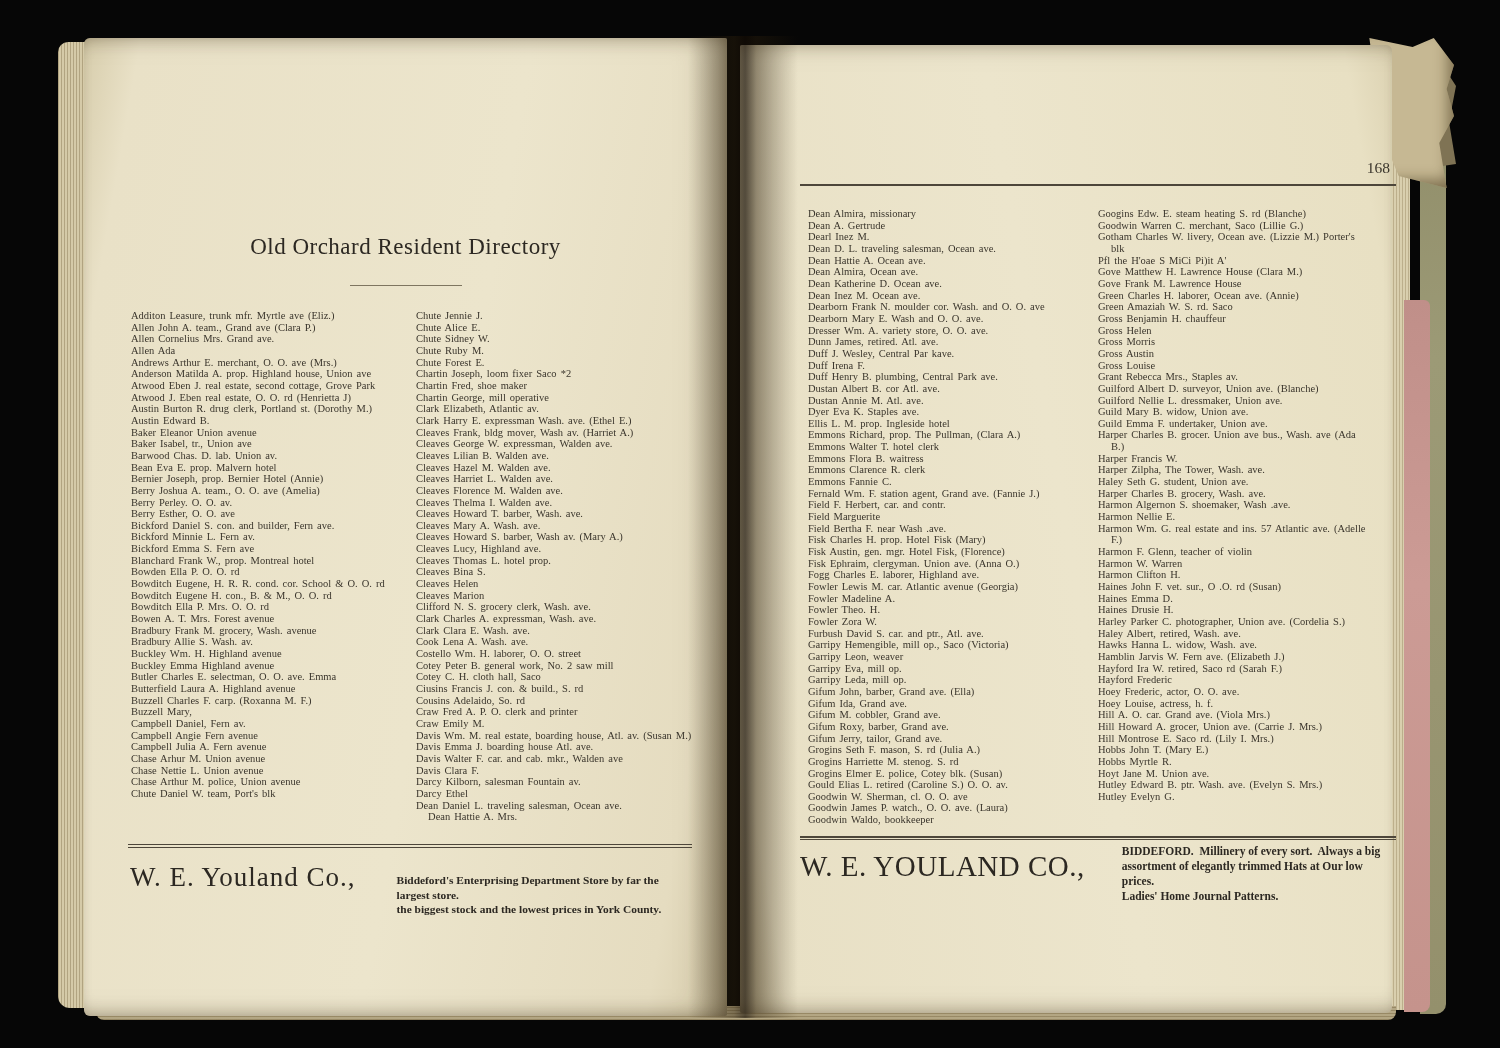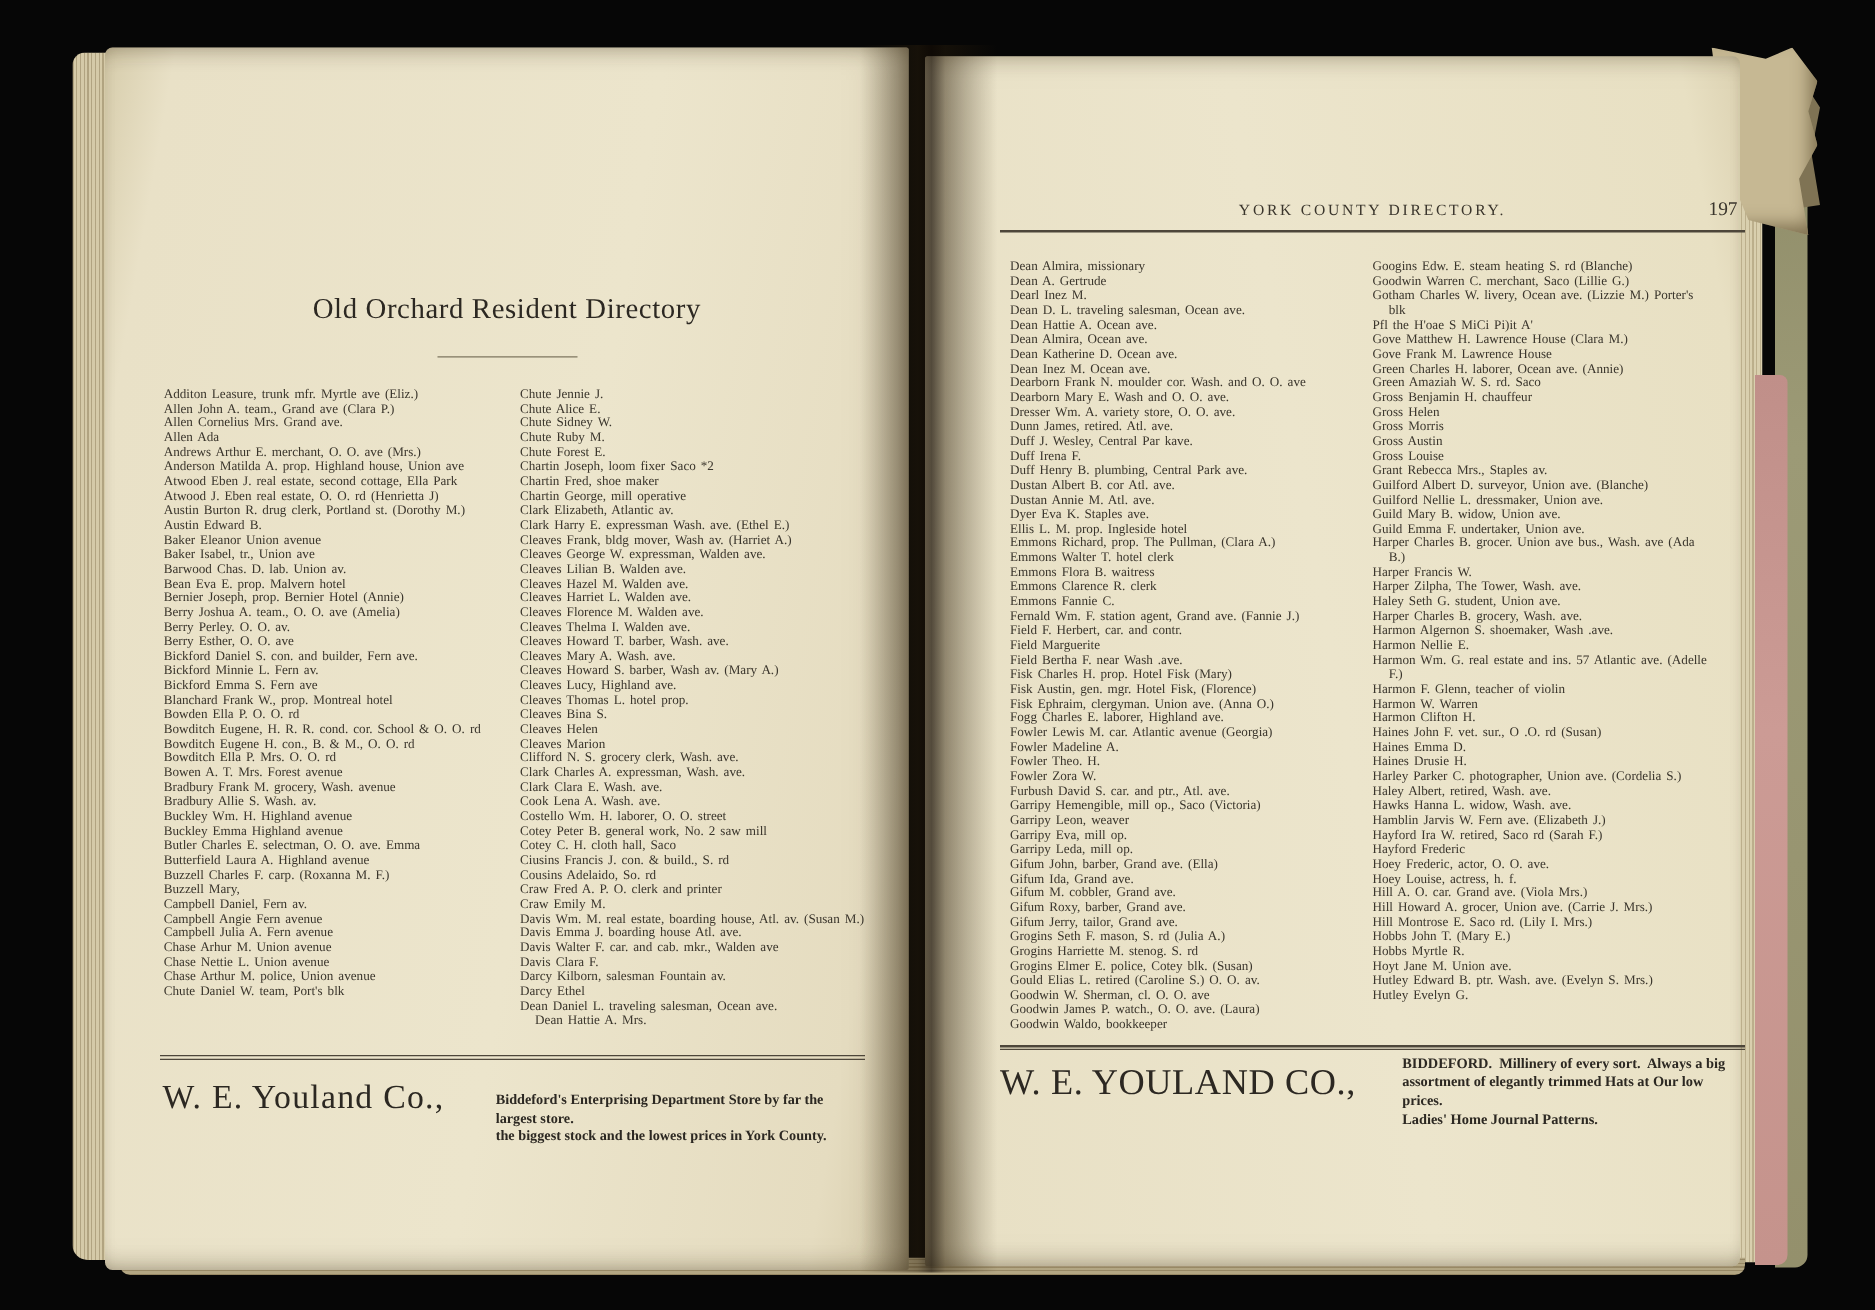--- a/index.html
+++ b/index.html
@@ -97,21 +97,21 @@
     <div class="lp-title-rule"></div>
 
     <div class="columns lp-columns">
       <div class="col">
           <div class="entry">Additon Leasure, trunk mfr. Myrtle ave (Eliz.)</div>
           <div class="entry">Allen John A. team., Grand ave (Clara P.)</div>
           <div class="entry">Allen Cornelius Mrs. Grand ave.</div>
           <div class="entry">Allen Ada</div>
           <div class="entry">Andrews Arthur E. merchant, O. O. ave (Mrs.)</div>
           <div class="entry">Anderson Matilda A. prop. Highland house, Union ave</div>
-          <div class="entry">Atwood Eben J. real estate, second cottage, Ella Park</div>
+          <div class="entry">Atwood Eben J. real estate, second cottage, Grove Park</div>
           <div class="entry">Atwood J. Eben real estate, O. O. rd (Henrietta J)</div>
           <div class="entry">Austin Burton R. drug clerk, Portland st. (Dorothy M.)</div>
           <div class="entry">Austin Edward B.</div>
           <div class="entry">Baker Eleanor Union avenue</div>
           <div class="entry">Baker Isabel, tr., Union ave</div>
           <div class="entry">Barwood Chas. D. lab. Union av.</div>
           <div class="entry">Bean Eva E. prop. Malvern hotel</div>
           <div class="entry">Bernier Joseph, prop. Bernier Hotel (Annie)</div>
           <div class="entry">Berry Joshua A. team., O. O. ave (Amelia)</div>
           <div class="entry">Berry Perley. O. O. av.</div>
@@ -194,22 +194,21 @@
       <div class="ad-company">W. E. Youland Co.,</div>
       <div class="ad-text">
         <div>Biddeford's Enterprising Department Store by far the largest store.</div>
         <div>the biggest stock and the lowest prices in York County.</div>
       </div>
     </div>
   </div>
 
   <div class="page page-right">
     <div class="rp-header-row">
-      <div class="rp-header">YORK COUNTY DIRECTORY.</div>
-      <div class="rp-pageno">197</div>
+      <div class="rp-pageno">168</div>
     </div>
     <div class="rp-rule"></div>
 
     <div class="columns rp-columns">
       <div class="col-r">
           <div class="entry">Dean Almira, missionary</div>
           <div class="entry">Dean A. Gertrude</div>
           <div class="entry">Dearl Inez M.</div>
           <div class="entry">Dean D. L. traveling salesman, Ocean ave.</div>
           <div class="entry">Dean Hattie A. Ocean ave.</div>

